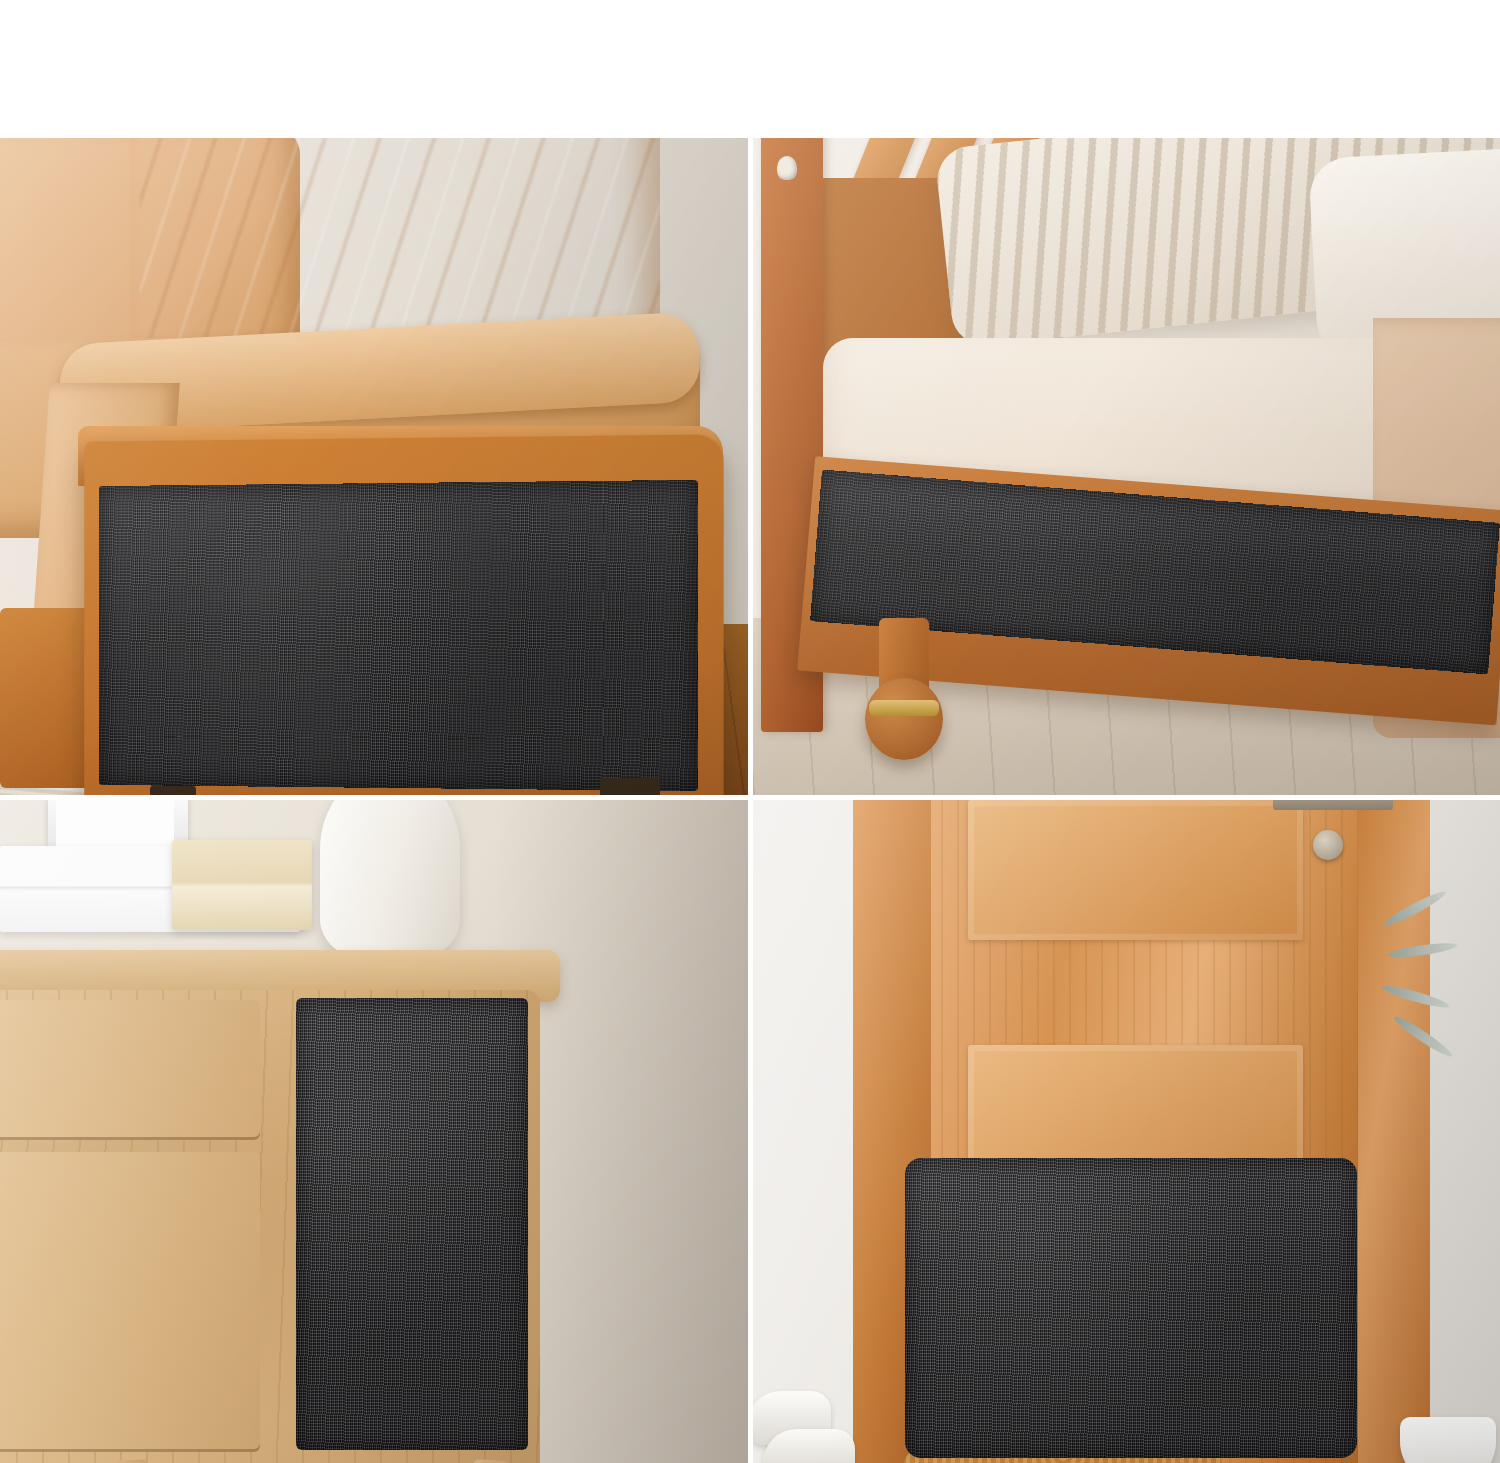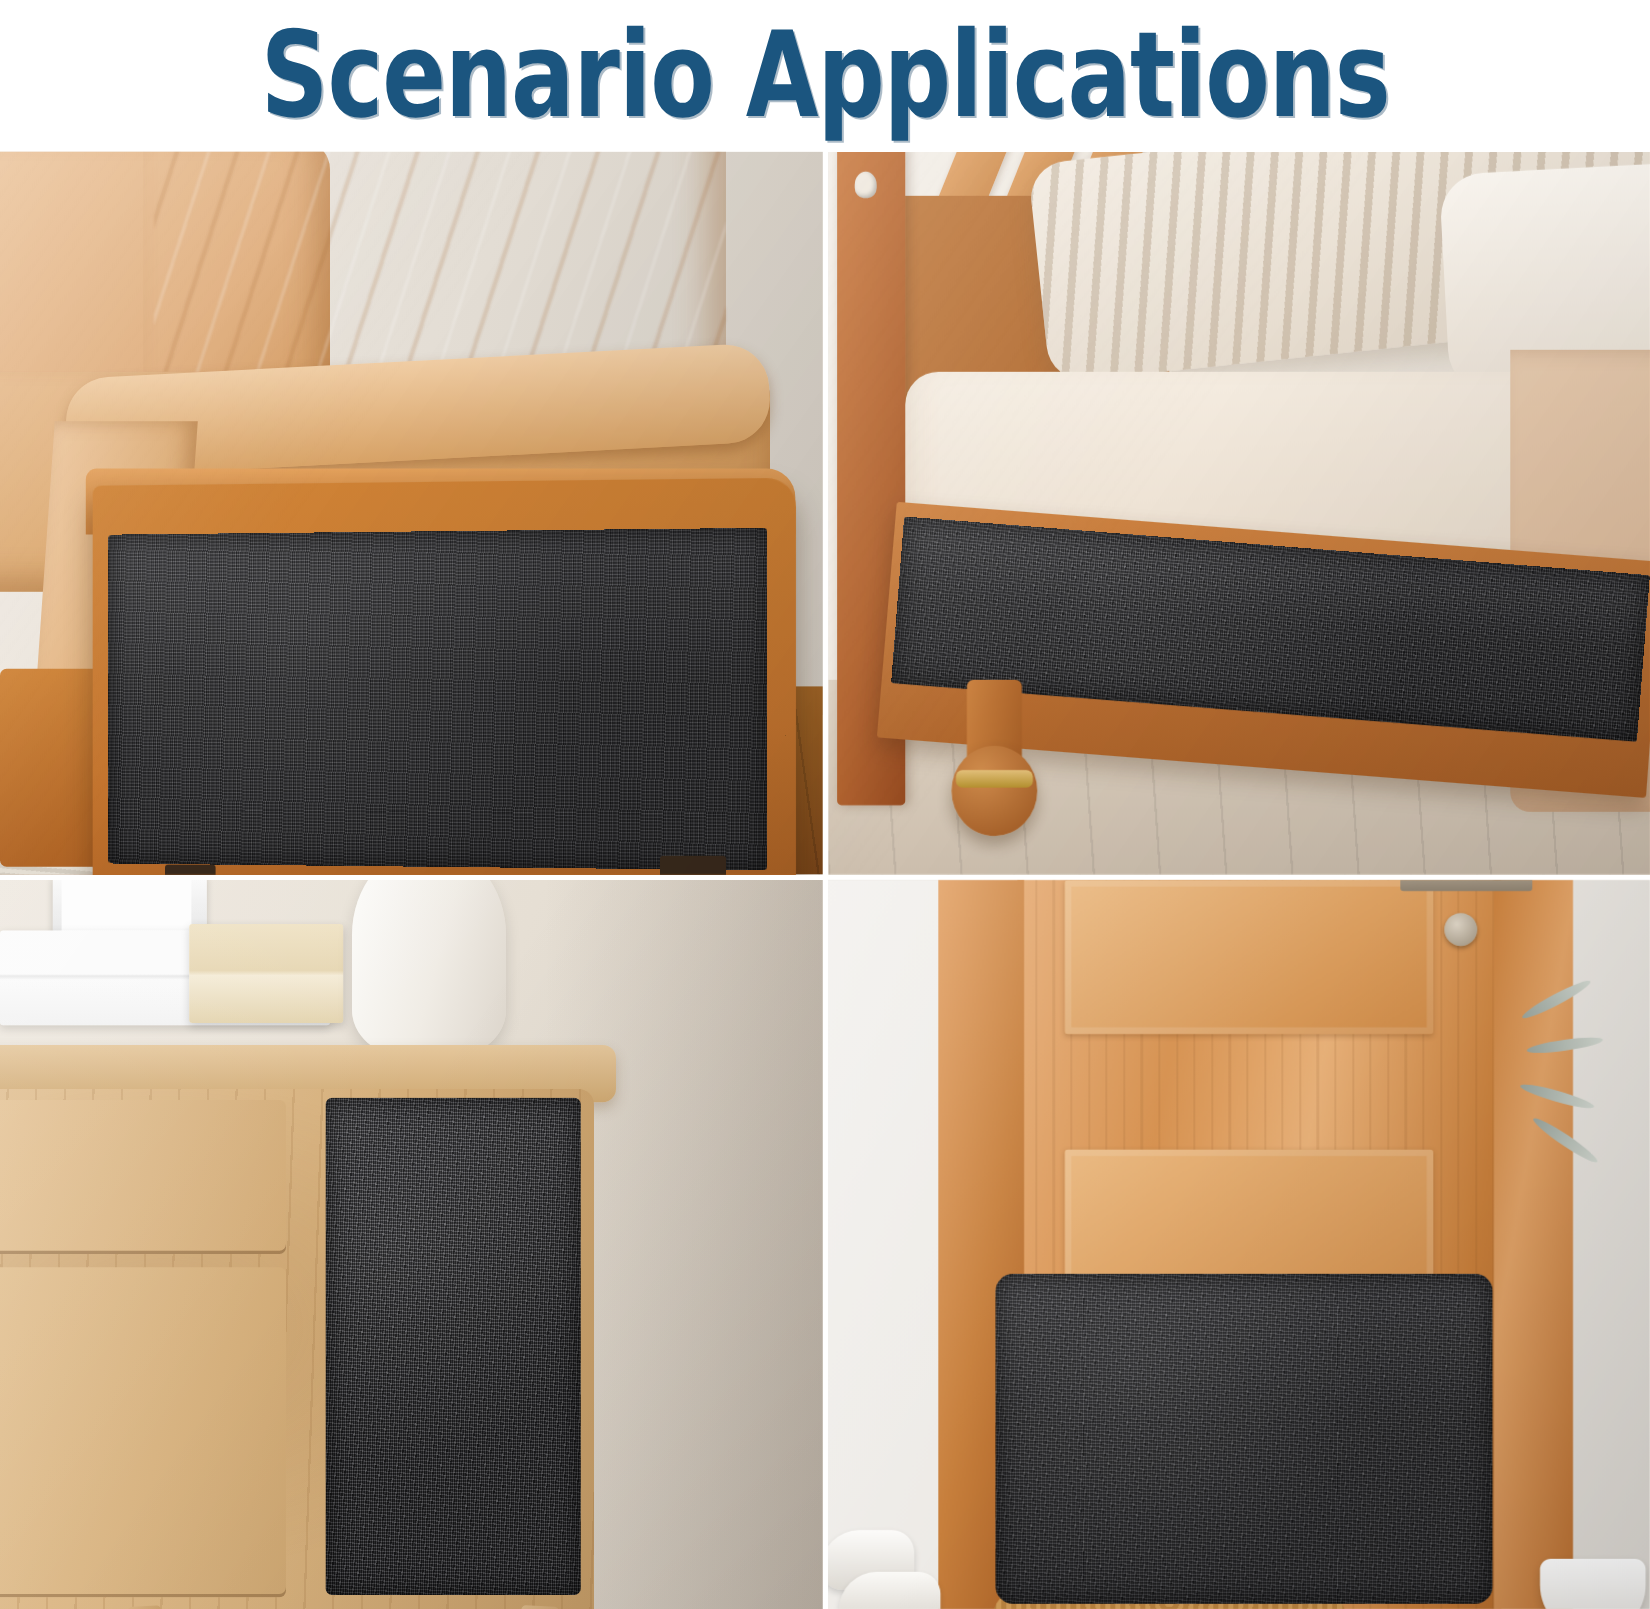--- a/index.html
+++ b/index.html
@@ -210,23 +210,20 @@
   .br .leaf{position:absolute;width:70px;height:10px;border-radius:50%;
             background:linear-gradient(90deg,#9aa49c,#cfd5cd);transform-origin:left center;}
   .br .cup{position:absolute;right:4px;bottom:-24px;width:96px;height:70px;border-radius:10px 10px 46px 46px;
             background:linear-gradient(180deg,#ffffff,#e4e1dc);box-shadow:0 4px 8px rgba(0,0,0,.14);}
 </style>
 </head>
 <body>
 
 <div class="page">
 
-  <div class="header">
-    <div class="title">Scenario Applications</div>
-  </div>
 
   <div class="grid">
 
     <div class="cell tl">
       <div class="scene">
         <div class="wall"></div>
         <div class="floor"></div>
         <div class="rug"></div>
         <div class="cushionA"></div>
         <div class="cushionB"></div>

